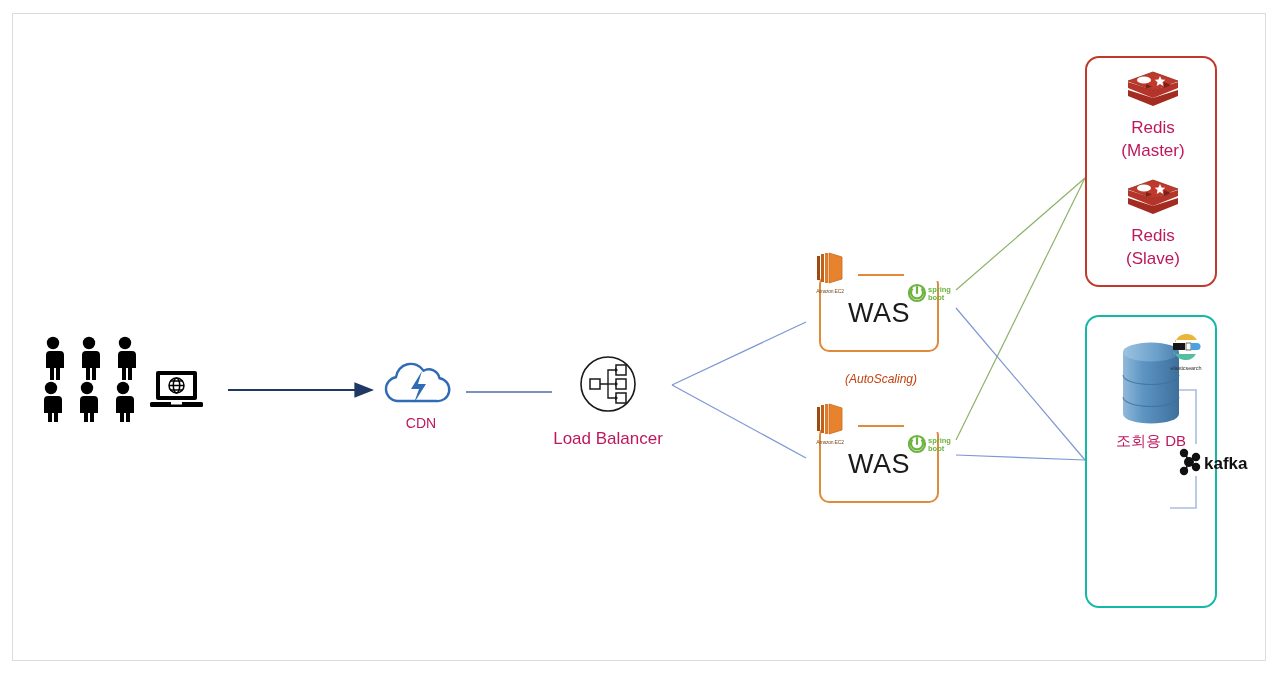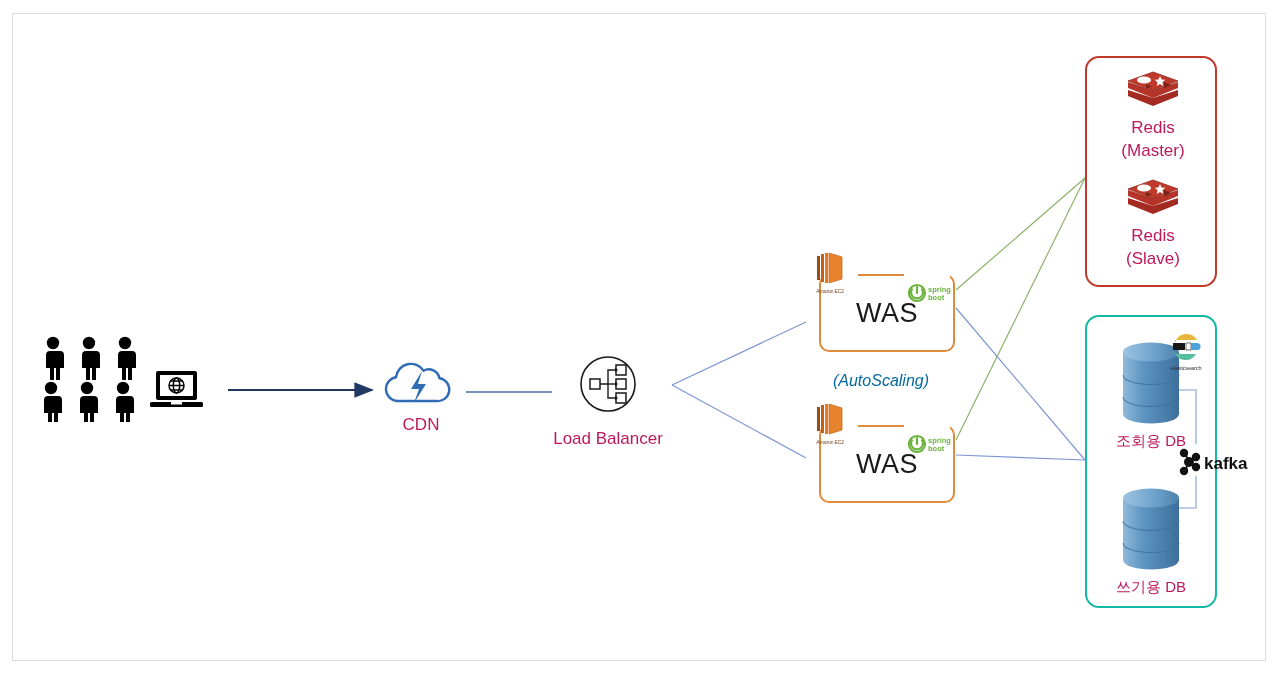--- a/index.html
+++ b/index.html
@@ -43,29 +43,29 @@
     white-space: nowrap;
   }
 
   
   #users-group { left: 38px; top: 336px; width: 110px; height: 86px; }
 
   #laptop { left: 149px; top: 369px; width: 55px; height: 42px; }
 
   
   #cdn { left: 381px; top: 360px; width: 80px; height: 72px; }
-  #cdn .lbl { font-size: 17px; margin-top: 1px; }
+  #cdn .lbl { font-size: 14px; margin-top: 1px; }
 
   
   #lb { left: 552px; top: 355px; width: 112px; height: 86px; }
   #lb .lbl { font-size: 17px; margin-top: 8px; }
 
   
   .was-box {
-    width: 136px;
+    width: 120px;
     height: 78px;
     border: 2px solid #e08a3c;
     border-radius: 10px;
     box-sizing: border-box;
     background: transparent;
   }
   .was-wrap { width: 146px; height: 108px; }
   .was-text {
     font-size: 27px;
     color: #1a1a1a;
@@ -80,21 +80,21 @@
     background: #ffffff;
   }
   .ec2-icon { position: absolute; left: 0px; top: 0px; width: 44px; height: 40px; }
   .ec2-cap { font-size: 5px; color: #7a4a1e; text-align: center; letter-spacing: -0.2px; }
   .spring-icon { position: absolute; left: 100px; top: 2px; width: 46px; height: 22px; margin-top: 28px; }
 
   #autoscaling {
     left: 808px; top: 372px; width: 146px;
   }
   #autoscaling .lbl {
-    font-size: 16px; font-style: italic; color: #0369a1;
+    font-size: 12px; font-style: italic; color: #c2410c;
   }
 
   
   #redis-box {
     left: 1085px; top: 56px;
     width: 132px; height: 231px;
     border: 2px solid #c0392b;
     border-radius: 14px;
     box-sizing: border-box;
   }
@@ -333,29 +333,20 @@
   <div class="node" id="db-box">
     <div class="db-item" style="left:8px; top:22px;">
       <svg class="db-cyl" viewBox="0 0 66 88" xmlns="http://www.w3.org/2000/svg">
         <path d="M5 13 v62 a28 9.5 0 0 0 56 0 v-62 z" fill="url(#cylGrad)"></path>
         <ellipse cx="33" cy="13" rx="28" ry="9.5" fill="url(#cylTop)"></ellipse>
         <path d="M5 36 a28 9.5 0 0 0 56 0" fill="none" stroke="#3d6f9c" stroke-width="1.1" opacity="0.8"></path>
         <path d="M5 58 a28 9.5 0 0 0 56 0" fill="none" stroke="#3d6f9c" stroke-width="1.1" opacity="0.8"></path>
       </svg>
       <div class="lbl db-name">조회용 DB</div>
     </div>
-    <div class="db-item" style="left:8px; top:168px;">
-      <svg class="db-cyl" viewBox="0 0 66 88" xmlns="http://www.w3.org/2000/svg">
-        <path d="M5 13 v62 a28 9.5 0 0 0 56 0 v-62 z" fill="url(#cylGrad)"></path>
-        <ellipse cx="33" cy="13" rx="28" ry="9.5" fill="url(#cylTop)"></ellipse>
-        <path d="M5 36 a28 9.5 0 0 0 56 0" fill="none" stroke="#3d6f9c" stroke-width="1.1" opacity="0.8"></path>
-        <path d="M5 58 a28 9.5 0 0 0 56 0" fill="none" stroke="#3d6f9c" stroke-width="1.1" opacity="0.8"></path>
-      </svg>
-      <div class="lbl db-name">쓰기용 DB</div>
-    </div>
   </div>
 
   <div id="es-logo">
     <svg width="46" height="28" viewBox="0 0 46 28" xmlns="http://www.w3.org/2000/svg">
       <g transform="translate(10,0)">
         <path d="M2 10 a12 12 0 0 1 22 -3 H2 z" fill="#e8b63a"></path>
         <rect x="0" y="10" width="12" height="7" fill="#171717"></rect>
         <rect x="13" y="10" width="5" height="7" fill="#ffffff" stroke="#171717" stroke-width="0.6"></rect>
         <path d="M18 10 h6 a3.5 3.5 0 0 1 0 7 h-6 z" fill="#4aa3df"></path>
         <path d="M1 18 a12 12 0 0 0 22 3 H1 z" fill="#56bda0"></path>

